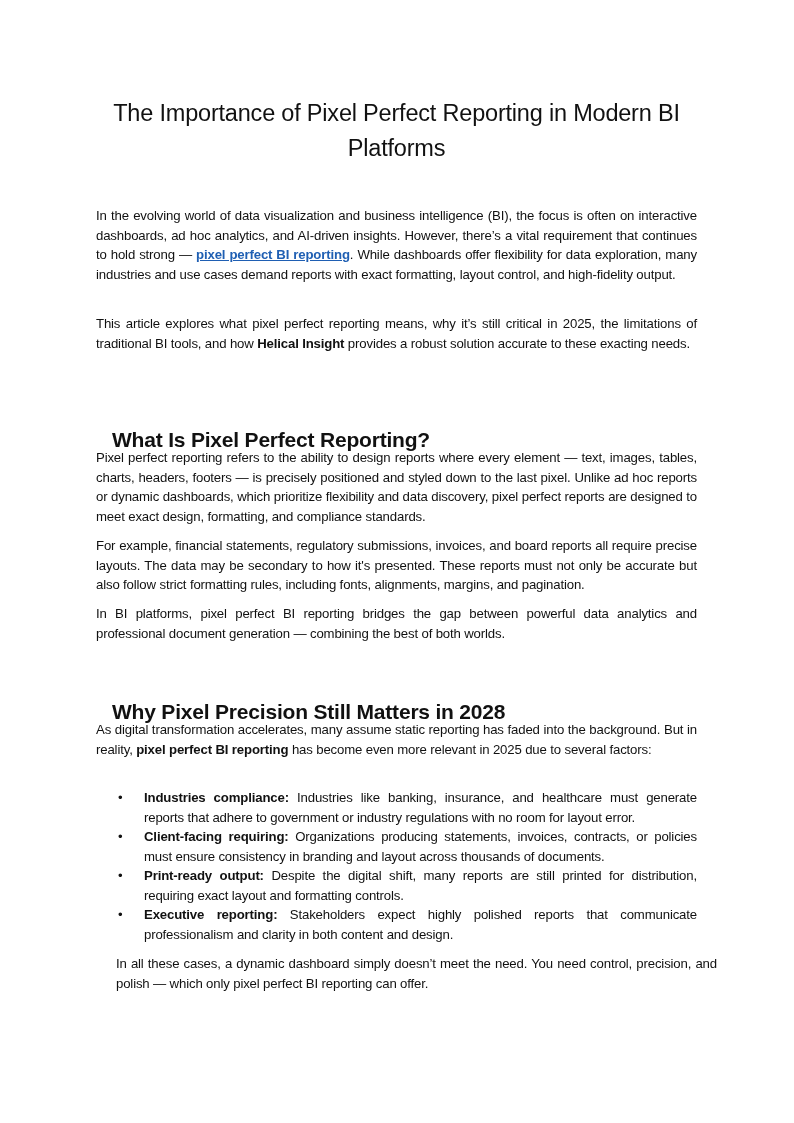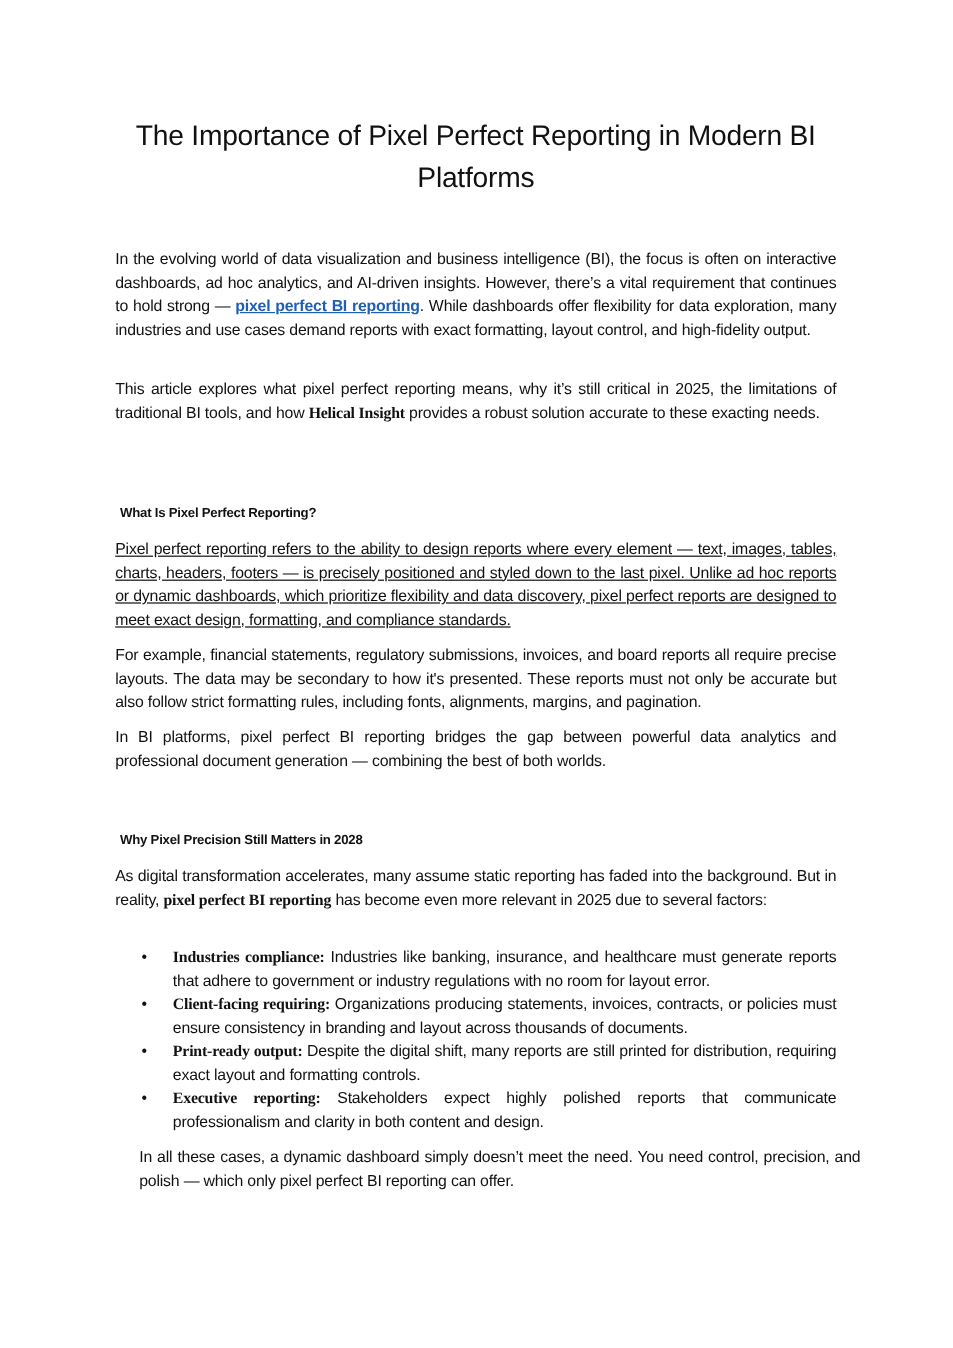--- a/index.html
+++ b/index.html
@@ -39,32 +39,32 @@
       margin: 0;
       text-align: justify;
       letter-spacing: -0.15px;
     }
     .block {
       position: absolute;
       left: 0;
       width: 601px;
     }
     h2 {
-      font-size: 11px;
+      font-size: 21px;
       font-weight: bold;
-      margin: 4px;
+      margin: 16px;
       line-height: 22px;
       letter-spacing: -0.2px;
     }
     a.link {
       color: #1f5fb3;
       font-weight: bold;
       text-decoration: underline;
     }
-    b { font-weight: bold; font-family: Liberation Serif, serif; }
+    b { font-weight: bold; }
     ul.bullets {
       list-style: none;
       margin: 0;
       padding: 0;
     }
     ul.bullets li {
       position: relative;
       padding-left: 48px;
     }
     ul.bullets li .bullet {
@@ -85,21 +85,21 @@
   </div>
 
   <div class="block" style="top:314px;">
     <p><span>This article explores what pixel perfect reporting means, why it’s still critical in 2025, the limitations of traditional BI tools, and how </span><b>Helical Insight</b><span> provides a robust solution accurate to these exacting needs.</span></p>
   </div>
 
   <div class="block" style="top:413px;">
     <h2>What Is Pixel Perfect Reporting?</h2>
   </div>
 
-  <div class="block" style="top:448px;text-decoration:underline;">
+  <div class="block" style="top:448px;">
     <p>Pixel perfect reporting refers to the ability to design reports where every element — text, images, tables, charts, headers, footers — is precisely positioned and styled down to the last pixel. Unlike ad hoc reports or dynamic dashboards, which prioritize flexibility and data discovery, pixel perfect reports are designed to meet exact design, formatting, and compliance standards.</p>
   </div>
 
   <div class="block" style="top:536px;">
     <p>For example, financial statements, regulatory submissions, invoices, and board reports all require precise layouts. The data may be secondary to how it's presented. These reports must not only be accurate but also follow strict formatting rules, including fonts, alignments, margins, and pagination.</p>
   </div>
 
   <div class="block" style="top:604px;">
     <p>In BI platforms, pixel perfect BI reporting bridges the gap between powerful data analytics and professional document generation — combining the best of both worlds.</p>
   </div>

